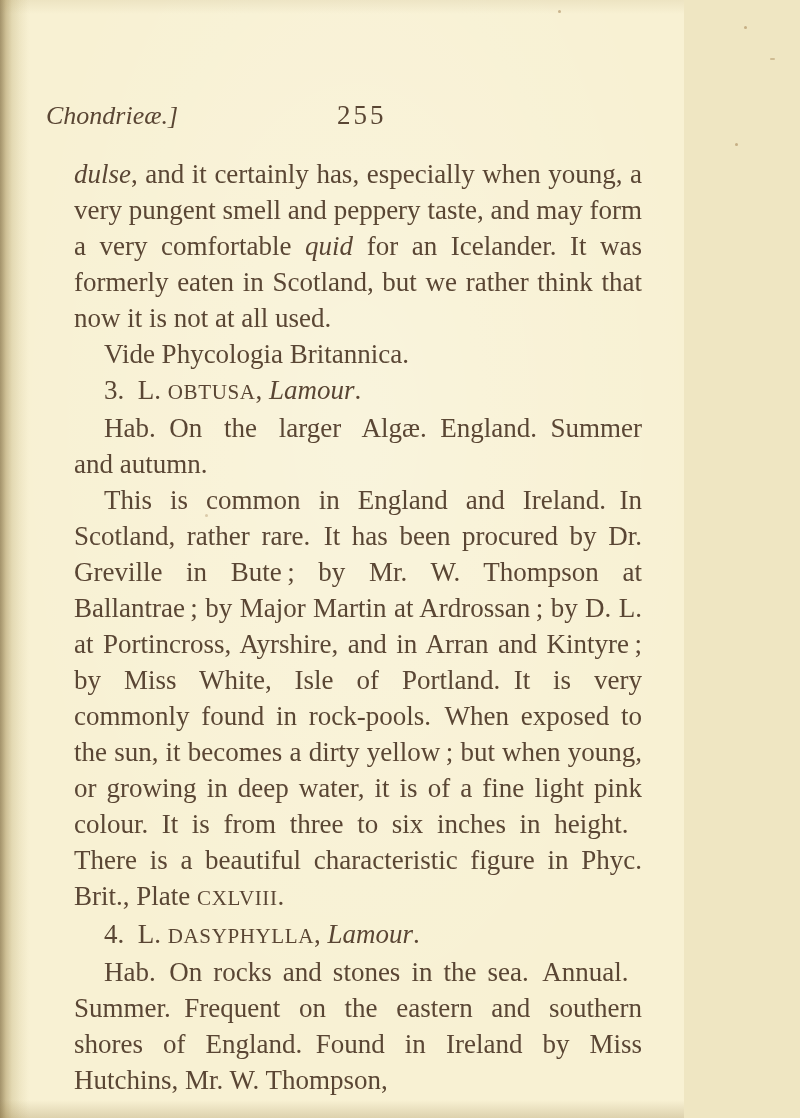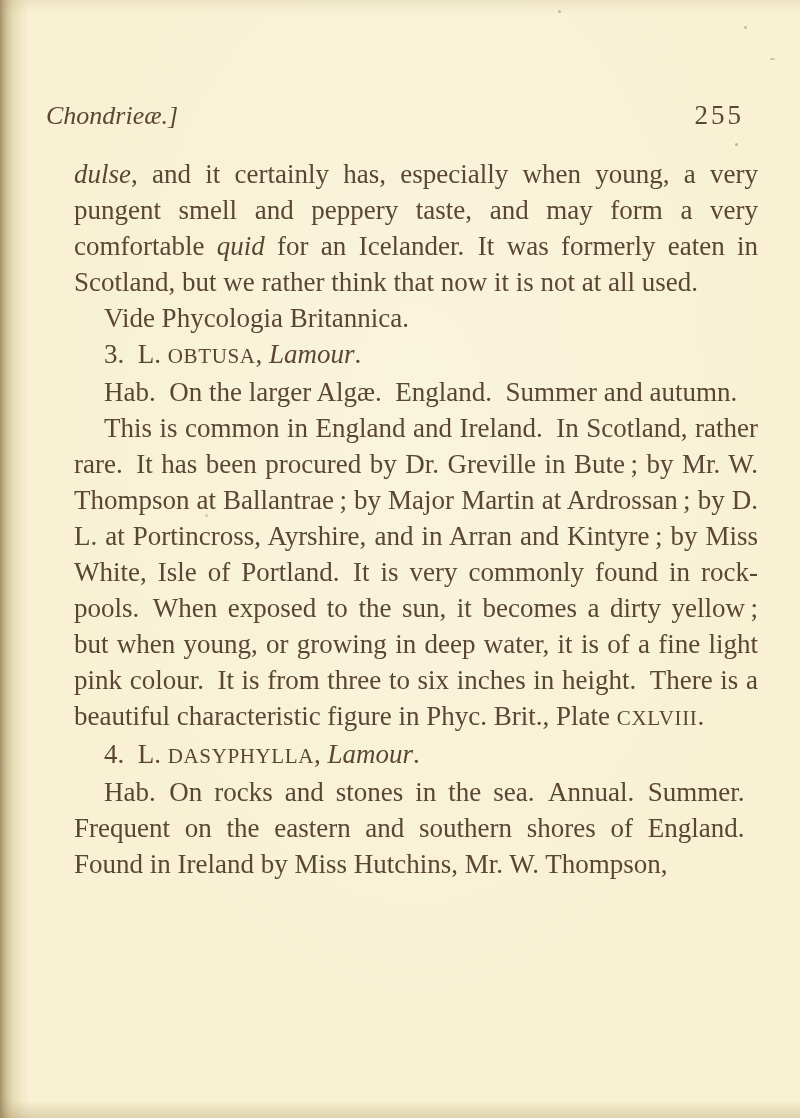--- a/index.html
+++ b/index.html
@@ -6,21 +6,21 @@
     margin: 0;
     padding: 0;
     width: 800px;
     height: 1118px;
     overflow: hidden;
     background: #efe6c2;
     font-family: "Liberation Serif", "DejaVu Serif", serif;
   }
   .scan {
     position: relative;
-    width: 800px;
+    width: 684px;
     height: 1118px;
     color: #5a4634;
     background:
       radial-gradient(ellipse at 52% 38%, rgba(255,255,255,0.22), rgba(255,255,255,0) 68%),
       linear-gradient(90deg, #e7daae 0px, #f2eac6 12px, #f8f1d3 28px),
       #f8f1d3;
   }
   
   .binding-shadow {
     position: absolute;
@@ -73,21 +73,21 @@
     flex: 1;
     font-style: italic;
     font-size: 26px;
   }
   .head-center {
     font-size: 21px;
     letter-spacing: 2.5px;
   }
   .head-right {
     flex: 1;
-    text-align: right;
+    text-align: left;
     font-size: 27px;
     letter-spacing: 3px;
     padding-right: 14px;
   }
 
   .text-block {
     position: absolute;
     left: 46px;
     right: 42px;
     top: 156px;

